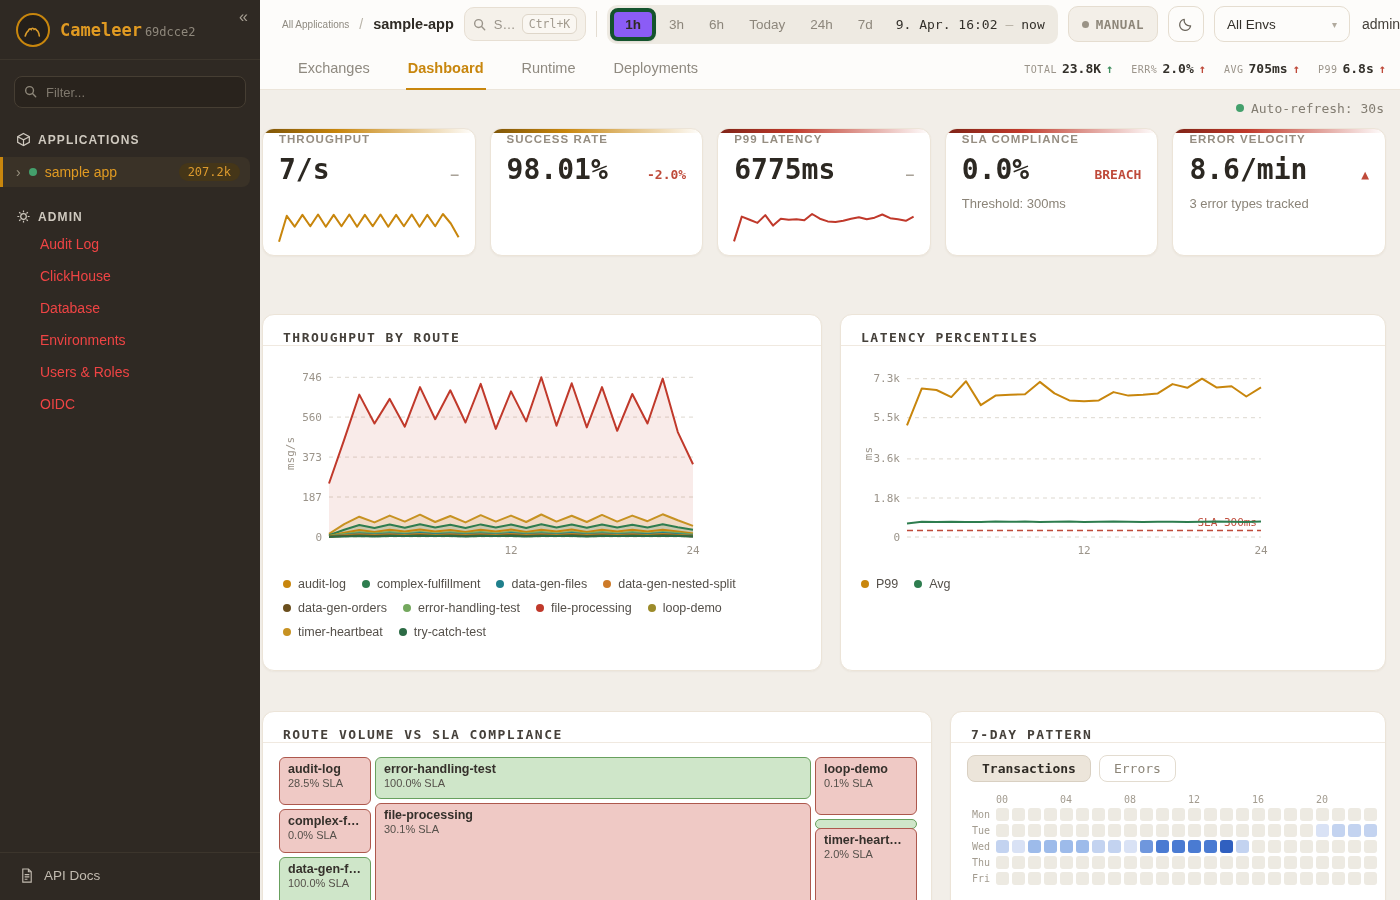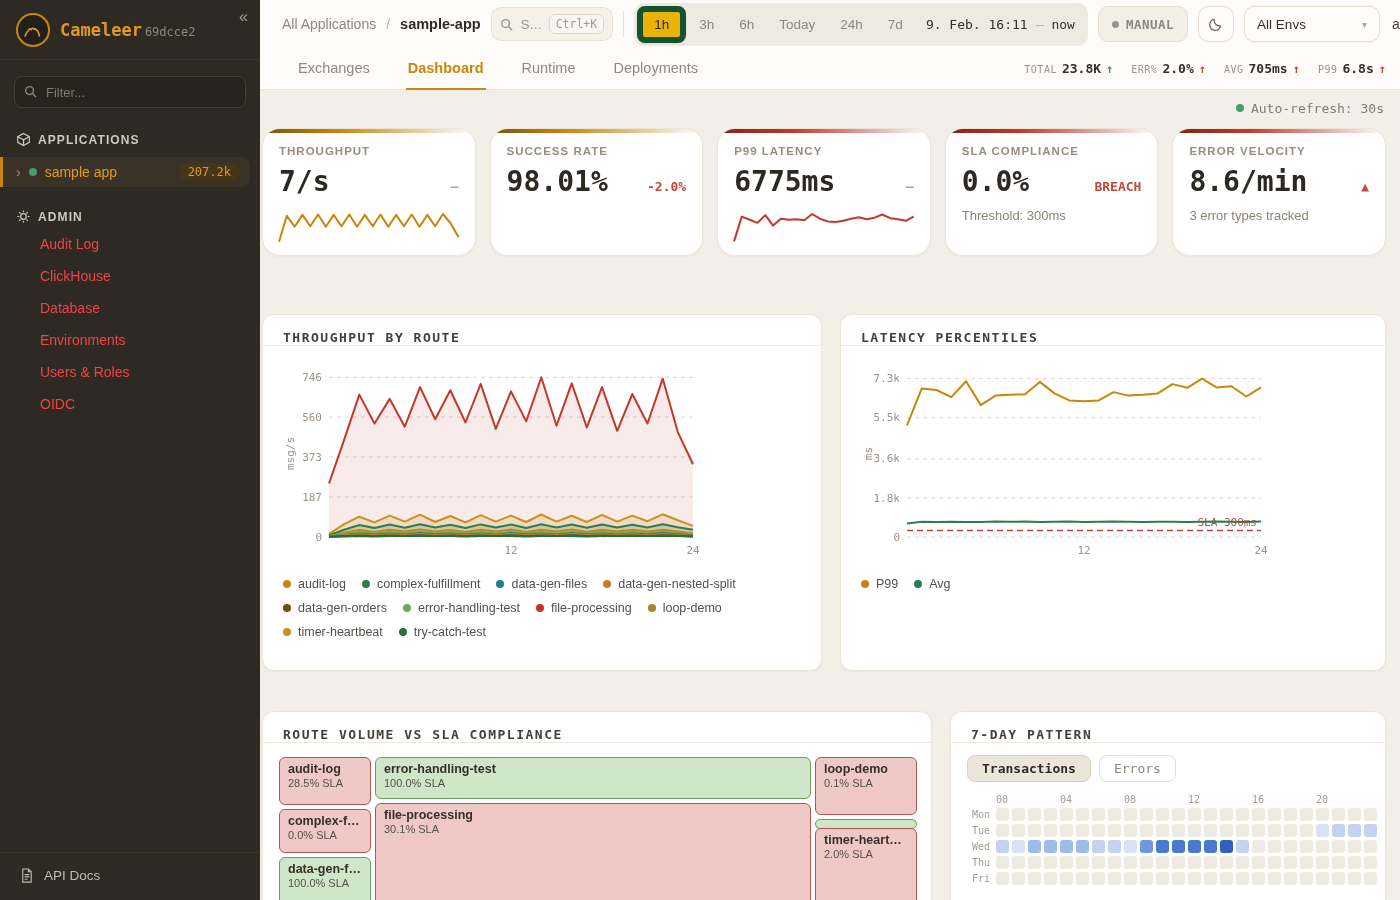--- a/index.html
+++ b/index.html
@@ -24,31 +24,31 @@
   .dot-green{width:8px;height:8px;border-radius:50%;background:#44a06c;flex:none}
   .app-name{color:#e09a22;font-size:14px;flex:1}
   .badge{font-family:"DejaVu Sans Mono",monospace;font-size:12px;color:#dc9a2e;background:#453618;border-radius:9px;padding:2px 9px}
   .sb-nav{margin-top:4px}
   .sb-item{padding:8px 16px 8px 40px;font-size:14px;color:#ef4444;cursor:pointer}
   .sb-footer{margin-top:auto;border-top:1px solid #3c352c;padding:15px 16px 17px 20px;display:flex;align-items:center;gap:10px;color:#c2bbb0;font-size:13.5px;cursor:pointer}
 
   
   .right{flex:1;display:flex;flex-direction:column;min-width:0}
   .topbar{height:48px;background:#fdfcfa;display:flex;align-items:center;padding:0 4px 0 22px;gap:10px;flex:none;overflow:hidden;white-space:nowrap}
-  .crumb-root{color:#8f8a80;font-size:14px;cursor:pointer}
+  .crumb-root{color:#8f8a80;font-size:10px;cursor:pointer}
   .crumb-sep{color:#b9b3a8;font-size:14px}
   .crumb-cur{color:#2f2b25;font-weight:bold;font-size:14.5px}
   .search{display:flex;align-items:center;gap:6px;background:#f5f1ea;border:1px solid #e7dfd3;border-radius:10px;height:34px;padding:0 8px;cursor:text}
   .search input{border:none;background:transparent;width:24px;font-size:13px;outline:none;color:#66615a}
   .search input::placeholder{color:#9a948a}
   .kbd{font-family:"DejaVu Sans Mono",monospace;font-size:11.5px;color:#a29b8f;border:1px solid #ded6c9;border-radius:6px;padding:2px 6px;background:#faf7f2}
   .vdiv{width:1px;height:26px;background:#e4ddd2;flex:none}
   .seg{display:flex;align-items:center;background:#eeeae2;border-radius:10px;padding:3px;gap:1px}
   .range{font-size:13.5px;color:#8d877c;padding:5px 11px;border-radius:8px;cursor:pointer;background:transparent;border:1px solid transparent;font-family:inherit}
-  .range.active{background:#eab308;color:#2f2b25;font-weight:normal;border:6px solid #14532d;box-shadow:0 1px 2px rgba(0,0,0,.07)}
+  .range.active{background:#8b5cf6;color:#2f2b25;font-weight:bold;border:4px solid #14532d;box-shadow:0 1px 2px rgba(0,0,0,.07)}
   .dateseg{font-family:"DejaVu Sans Mono",monospace;font-size:13px;color:#33302a;padding:0 10px;display:flex;gap:8px;cursor:pointer}
   .dateseg .sep{color:#b4ada1}
   .btn-manual{display:flex;align-items:center;gap:7px;background:#f3efe8;border:1px solid #e5ddd0;border-radius:10px;height:36px;padding:0 13px;font-family:"DejaVu Sans Mono",monospace;font-size:12.5px;font-weight:bold;letter-spacing:.5px;color:#8d8679;cursor:pointer}
   .mdot{width:7px;height:7px;border-radius:50%;background:#9a9386}
   .btn-icon{width:36px;height:36px;border:1px solid #e5ddd0;border-radius:10px;background:#fdfcfa;display:flex;align-items:center;justify-content:center;cursor:pointer;color:#6b655b;flex:none}
   .env{display:flex;align-items:center;justify-content:space-between;width:136px;border:1px solid #e5ddd0;border-radius:10px;height:36px;padding:0 12px;font-size:13.5px;color:#33302a;background:#fdfcfa;cursor:pointer;flex:none}
   .caret{color:#b1aa9e;font-size:10px}
   .user{font-size:14px;color:#44403a;padding:0 2px}
 
   .tabsrow{height:42px;background:#fdfcfa;border-bottom:1px solid #ece5da;display:flex;align-items:stretch;justify-content:space-between;padding:0 8px 0 36px;flex:none}
@@ -59,21 +59,21 @@
   .stat{display:flex;align-items:baseline;gap:5px}
   .stat .sl{font-size:10px;color:#9b948a;letter-spacing:.5px}
   .stat .sv{font-size:13px;font-weight:bold;color:#33302a}
   .stat .sa{font-size:12px;font-weight:bold}
 
   main{flex:1;padding:8px 14px 0 2px;min-height:0}
   .autorow{display:flex;justify-content:flex-end;align-items:center;gap:7px;font-family:"DejaVu Sans Mono",monospace;font-size:13px;color:#837d72;height:20px;padding-right:2px}
   .adot{width:8px;height:8px;border-radius:50%;background:#44a06c}
 
   .kpis{display:grid;grid-template-columns:repeat(5,1fr);gap:14px;margin-top:10px}
-  .kpi{position:relative;background:#fff;border:1px solid #ece4d8;border-radius:18px;height:128px;padding:16px 16px 10px;overflow:hidden;box-shadow:0 1px 2px rgba(120,100,70,.06)}
+  .kpi{position:relative;background:#fff;border:1px solid #ece4d8;border-radius:12px;height:128px;padding:4px 16px 10px;overflow:hidden;box-shadow:0 1px 2px rgba(120,100,70,.06)}
   .kpi::before{content:"";position:absolute;top:0;left:0;right:0;height:4px}
   .accent-gold::before{background:linear-gradient(90deg,#7c5408,#c8860d 35%,rgba(200,134,13,0))}
   .accent-red::before{background:linear-gradient(90deg,#7e2317,#c0392b 35%,rgba(192,57,43,0))}
   .kpi-label{font-size:11.5px;font-weight:bold;letter-spacing:1px;color:#968e82}
   .kpi-row{display:flex;justify-content:space-between;align-items:baseline;margin-top:8px}
   .kpi-value{font-family:"DejaVu Sans Mono",monospace;font-weight:bold;font-size:28px;color:#2c2822}
   .kpi-delta{font-family:"DejaVu Sans Mono",monospace;font-size:13px;font-weight:bold;color:#a9a298}
   .kpi-sub{margin-top:10px;font-size:13px;color:#8b8478}
   .kpi-spark{position:absolute;left:14px;right:14px;bottom:8px;line-height:0}
 
@@ -207,21 +207,21 @@
       <div class="seg">
         <span id="range-seg" style="display:flex;gap:1px">
             <button class="range active">1h</button>
             <button class="range">3h</button>
             <button class="range">6h</button>
             <button class="range">Today</button>
             <button class="range">24h</button>
             <button class="range">7d</button>
           </span>
         <span class="dateseg">
-          <span>9. Feb. 16:11</span>
+          <span>9. Apr. 16:02</span>
           <span class="sep">—</span>
           <span>now</span>
         </span>
       </div>
 
       <button class="btn-manual">
         <span class="mdot"></span>
         <span>MANUAL</span>
       </button>
 

